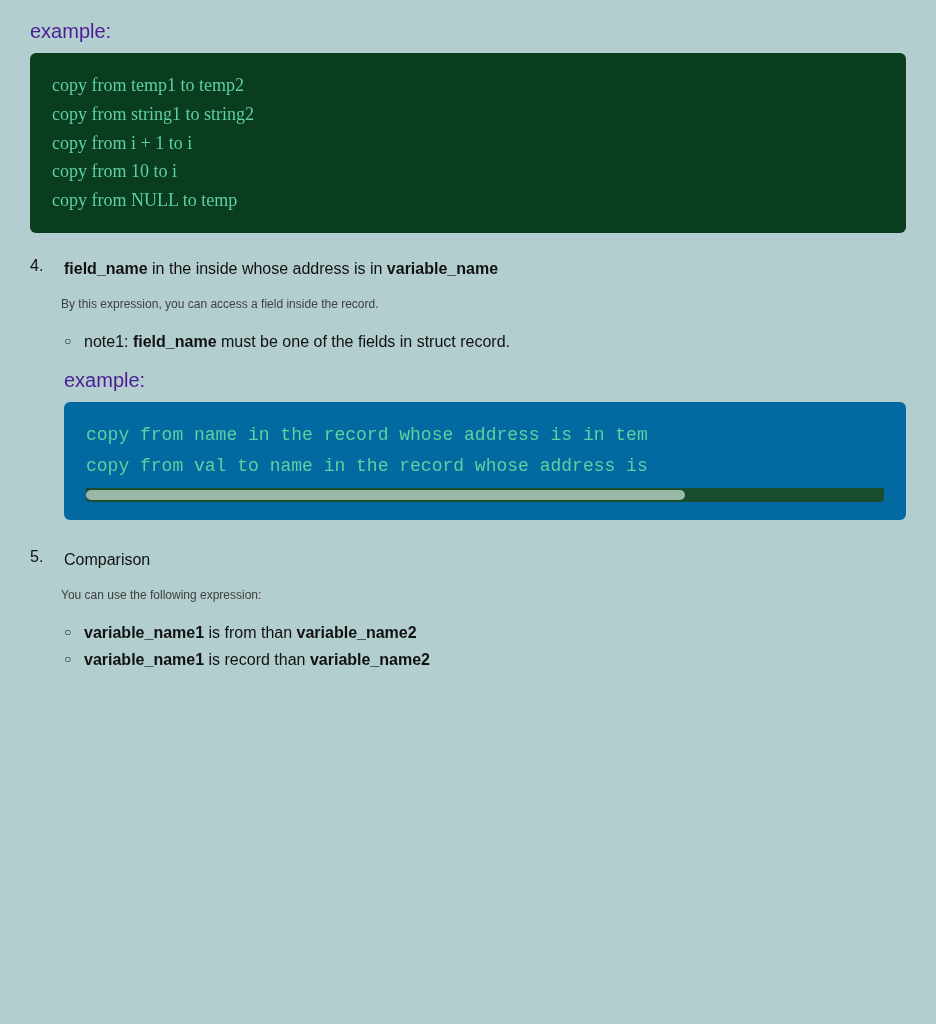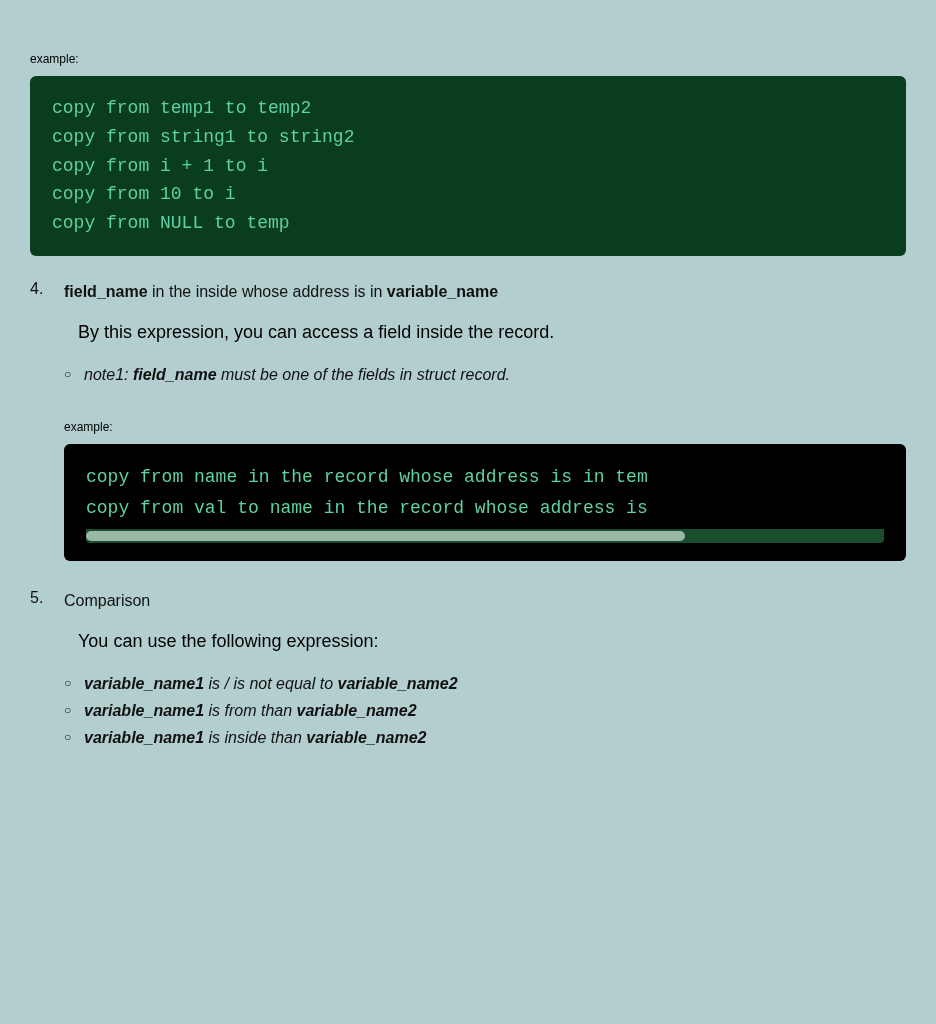--- a/index.html
+++ b/index.html
@@ -7,44 +7,43 @@
     body {
       background-color: #b2cece;
       font-family: Arial, sans-serif;
       font-size: 16px;
       color: #111;
       padding: 20px 30px;
       width: 936px;
     }
 
     .example-label {
-      font-size: 12px;
-      color: #000000;
+      font-size: 20px;
+      color: #4c1d95;
       margin-bottom: 10px;
-      margin-top: 32px;
     }
 
     .code-block {
       background-color: #0a3d1f;
       border-radius: 6px;
       padding: 18px 22px;
       margin-bottom: 24px;
       overflow-x: auto;
     }
 
     .code-block pre {
-      font-family: Liberation Mono, monospace;
+      font-family: Liberation Serif, serif;
       font-size: 18px;
       color: #5fd0a0;
       line-height: 1.6;
       white-space: pre;
     }
 
     .code-block-wide {
-      background-color: #000000;
+      background-color: #0369a1;
       border-radius: 6px;
       padding: 18px 22px;
       margin-bottom: 24px;
       overflow-x: auto;
       position: relative;
     }
 
     .code-block-wide pre {
       font-family: 'Courier New', Courier, monospace;
       font-size: 18px;
@@ -89,32 +88,31 @@
     }
 
     .section-title {
       font-size: 16px;
       line-height: 1.5;
     }
 
     .bold { font-weight: bold; text-align: center; }
 
     .section-desc {
-      margin-left: 48px;
+      margin-left: 31px;
       margin-bottom: 14px;
-      font-size: 18px;
+      font-size: 12px;
       line-height: 1.6;
-      color: #000000;
+      color: #404040;
     }
 
     .notes-list {
       margin-left: 34px;
       margin-bottom: 14px;
       list-style: none;
-      font-style: italic;
     }
 
     .notes-list li {
       font-size: 16px;
       line-height: 1.7;
       color: #111;
       position: relative;
       padding-left: 20px;
     }
 
@@ -175,22 +173,19 @@
 <div class="section">
   <div class="numbered-item">
     <span class="number">5.</span>
     <span class="section-title">Comparison</span>
   </div>
 
   <p class="section-desc">You can use the following expression:</p>
 
   <ul class="notes-list">
     <li>
-      <span class="bold">variable_name1</span><span> is / is not equal to </span><span class="bold">variable_name2</span>
-    </li>
-    <li>
       <span class="bold">variable_name1</span><span> is from than </span><span class="bold">variable_name2</span>
     </li>
     <li>
-      <span class="bold">variable_name1</span><span> is inside than </span><span class="bold">variable_name2</span>
+      <span class="bold">variable_name1</span><span> is record than </span><span class="bold">variable_name2</span>
     </li>
   </ul>
 </div>
 
 </body></html>

